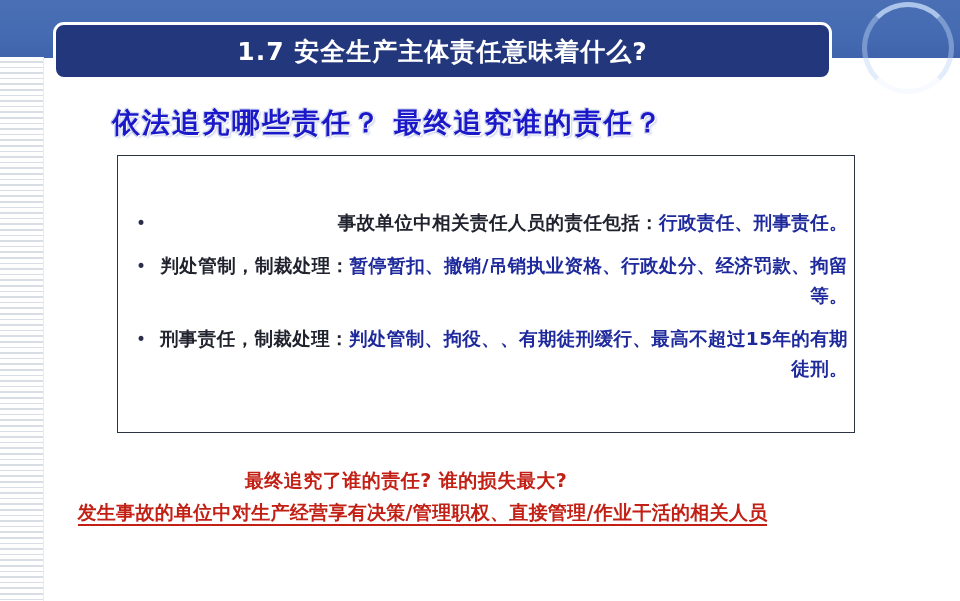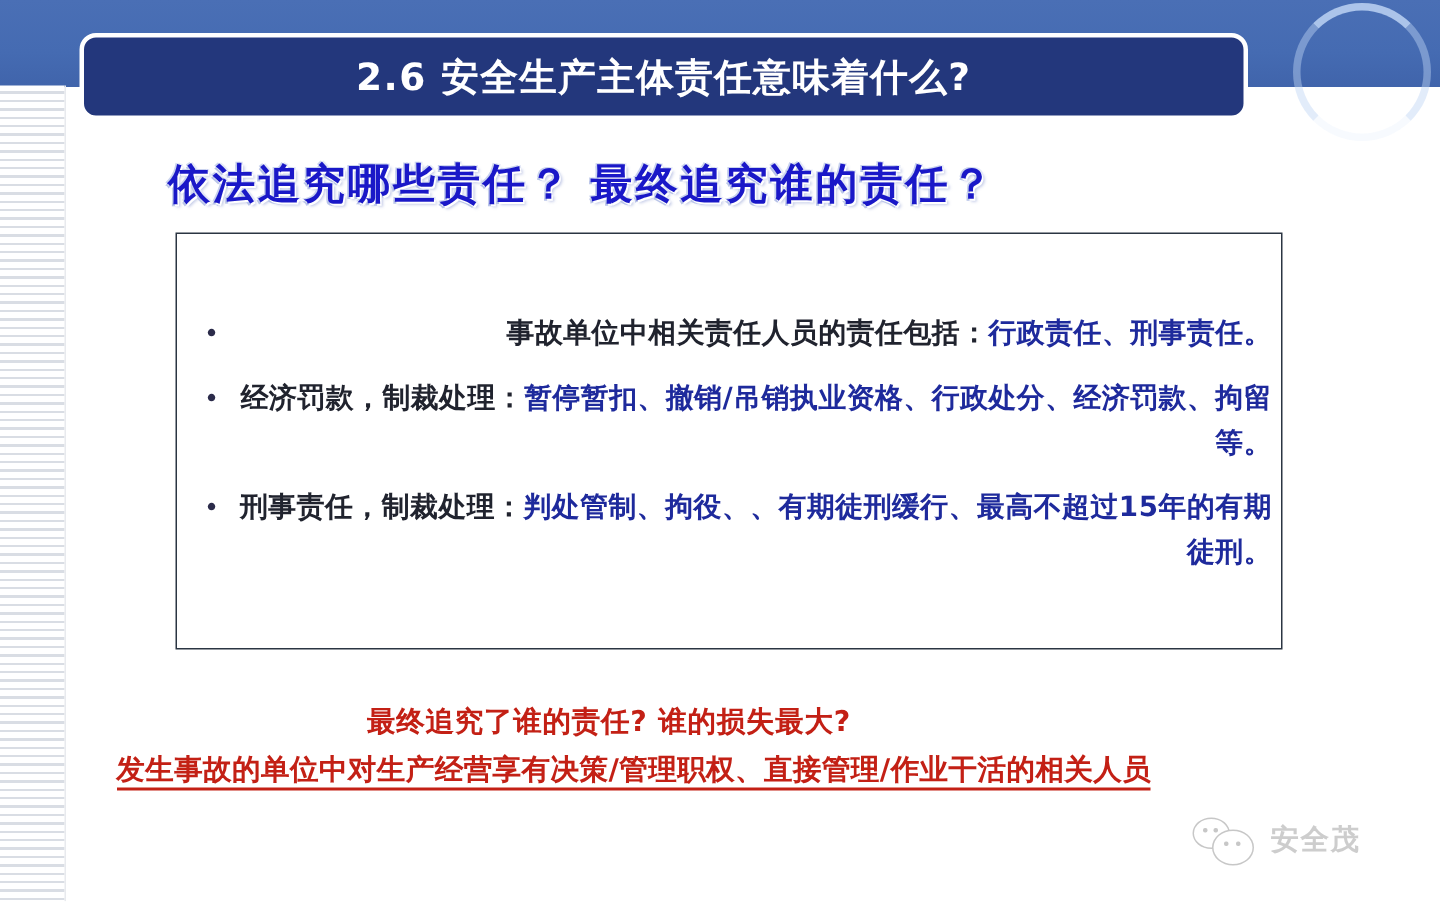--- a/index.html
+++ b/index.html
@@ -234,63 +234,50 @@
 <div id="slide">
 
   <div class="top-band">
     <div class="top-arc"></div>
   </div>
 
   <div class="left-stripes"></div>
   <div class="left-stripes-edge"></div>
 
   <div class="title-plate">
-    <div class="title-text">2.6  安全生产主体责任意味着什么?</div>
+    <div class="title-text">1.7  安全生产主体责任意味着什么?</div>
   </div>
 
   <div class="question-heading">依法追究哪些责任？ 最终追究谁的责任？</div>
 
   <div class="content-box">
 
     <div class="bullet-list">
 
       <div class="bullet-row">
         <div class="bullet-dot">•</div>
         <div class="bullet-body">
           <span class="seg-dark">事故单位中相关责任人员的责任包括：</span><span class="seg-blue">行政责任、刑事责任。</span>
         </div>
       </div>
 
       <div class="bullet-row">
         <div class="bullet-dot">•</div>
         <div class="bullet-body">
-          <span class="seg-dark">经济罚款，制裁处理：</span><span class="seg-blue">暂停暂扣、撤销/吊销执业资格、行政处分、经济罚款、拘留等。</span>
+          <span class="seg-dark">判处管制，制裁处理：</span><span class="seg-blue">暂停暂扣、撤销/吊销执业资格、行政处分、经济罚款、拘留等。</span>
         </div>
       </div>
 
       <div class="bullet-row">
         <div class="bullet-dot">•</div>
         <div class="bullet-body">
           <span class="seg-dark">刑事责任，制裁处理：</span><span class="seg-blue">判处管制、拘役、、有期徒刑缓行、最高不超过15年的有期徒刑。</span>
         </div>
       </div>
 
     </div>
   </div>
 
   <div class="red-line-1">最终追究了谁的责任? 谁的损失最大?</div>
   <div class="red-line-2"><span>发生事故的单位中对生产经营享有决策/管理职权、直接管理/作业干活的相关人员</span></div>
 
-  <div class="watermark">
-    <div class="wm-logo">
-      <div class="wm-bubble-a">
-        <div class="wm-eye" style="left:6px; top:6px;"></div>
-        <div class="wm-eye" style="left:13px; top:6px;"></div>
-      </div>
-      <div class="wm-bubble-b">
-        <div class="wm-eye" style="left:7px; top:7px;"></div>
-        <div class="wm-eye" style="left:15px; top:7px;"></div>
-      </div>
-    </div>
-    <div class="wm-text">安全茂</div>
-  </div>
 
 </div>
 
 </body></html>

